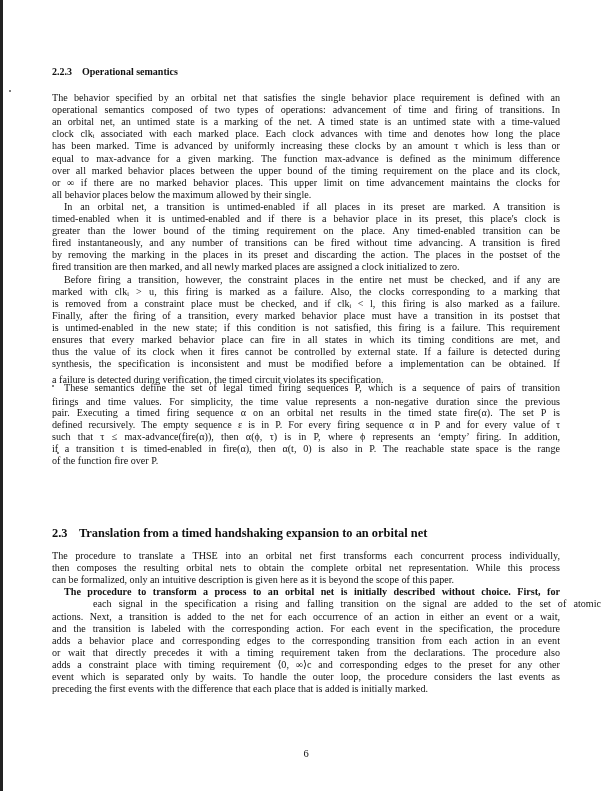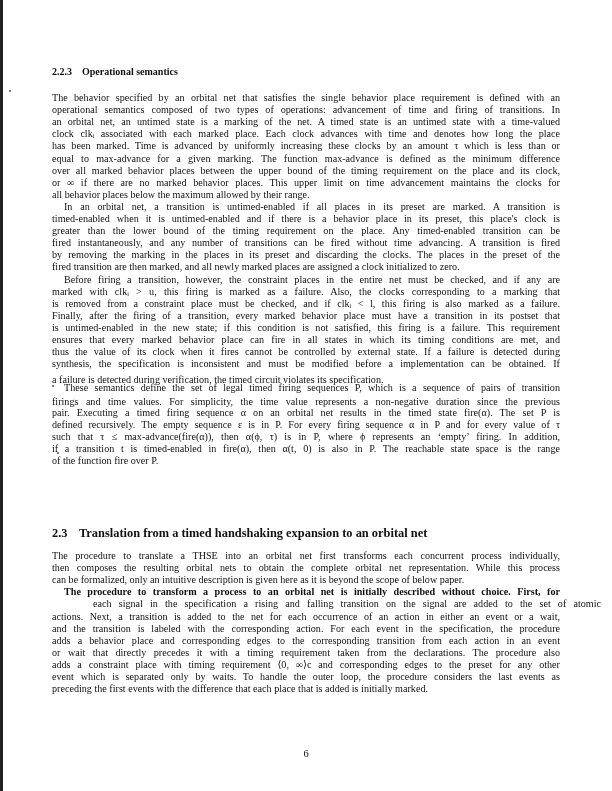--- a/index.html
+++ b/index.html
@@ -30,26 +30,26 @@
 
 <div id="s1">
     <div class="line" style="top: 92px;">The behavior specified by an orbital net that satisfies the single behavior place requirement is defined with an</div>
     <div class="line" style="top: 104.1px;">operational semantics composed of two types of operations: advancement of time and firing of transitions. In</div>
     <div class="line" style="top: 116.2px;">an orbital net, an untimed state is a marking of the net. A timed state is an untimed state with a time-valued</div>
     <div class="line" style="top: 128.3px;">clock clkᵢ associated with each marked place. Each clock advances with time and denotes how long the place</div>
     <div class="line" style="top: 140.4px;">has been marked. Time is advanced by uniformly increasing these clocks by an amount τ which is less than or</div>
     <div class="line" style="top: 152.5px;">equal to max-advance for a given marking. The function max-advance is defined as the minimum difference</div>
     <div class="line" style="top: 164.6px;">over all marked behavior places between the upper bound of the timing requirement on the place and its clock,</div>
     <div class="line" style="top: 176.7px;">or ∞ if there are no marked behavior places. This upper limit on time advancement maintains the clocks for</div>
-    <div class="line last" style="top: 188.8px;">all behavior places below the maximum allowed by their range.</div>
+    <div class="line last" style="top: 188.8px;">all behavior places below the maximum allowed by their single.</div>
     <div class="line indent" style="top: 200.9px;">In an orbital net, a transition is untimed-enabled if all places in its preset are marked. A transition is</div>
     <div class="line" style="top: 213px;">timed-enabled when it is untimed-enabled and if there is a behavior place in its preset, this place's clock is</div>
     <div class="line" style="top: 225.1px;">greater than the lower bound of the timing requirement on the place. Any timed-enabled transition can be</div>
     <div class="line" style="top: 237.2px;">fired instantaneously, and any number of transitions can be fired without time advancing. A transition is fired</div>
-    <div class="line" style="top: 249.3px;">by removing the marking in the places in its preset and discarding the clocks. The places in the preset of the</div>
+    <div class="line" style="top: 249.3px;">by removing the marking in the places in its preset and discarding the action. The places in the postset of the</div>
     <div class="line last" style="top: 261.4px;">fired transition are then marked, and all newly marked places are assigned a clock initialized to zero.</div>
     <div class="line indent" style="top: 273.5px;">Before firing a transition, however, the constraint places in the entire net must be checked, and if any are</div>
     <div class="line" style="top: 285.6px;">marked with clkᵢ &gt; u, this firing is marked as a failure. Also, the clocks corresponding to a marking that</div>
     <div class="line" style="top: 297.7px;">is removed from a constraint place must be checked, and if clkᵢ &lt; l, this firing is also marked as a failure.</div>
     <div class="line" style="top: 309.8px;">Finally, after the firing of a transition, every marked behavior place must have a transition in its postset that</div>
     <div class="line" style="top: 321.9px;">is untimed-enabled in the new state; if this condition is not satisfied, this firing is a failure. This requirement</div>
     <div class="line" style="top: 334px;">ensures that every marked behavior place can fire in all states in which its timing conditions are met, and</div>
     <div class="line" style="top: 346.1px;">thus the value of its clock when it fires cannot be controlled by external state. If a failure is detected during</div>
     <div class="line" style="top: 358.2px;">synthesis, the specification is inconsistent and must be modified before a implementation can be obtained. If</div>
     <div class="line last" style="top: 374px;">a failure is detected during verification, the timed circuit violates its specification.</div>
@@ -62,21 +62,21 @@
     <div class="line last" style="top: 455px;">of the function fire over P.</div>
   </div>
 
 <div class="h2">
   <span class="num">2.3</span><span>Translation from a timed handshaking expansion to an orbital net</span>
 </div>
 
 <div id="s2">
     <div class="line" style="top: 550px;">The procedure to translate a THSE into an orbital net first transforms each concurrent process individually,</div>
     <div class="line" style="top: 562.1px;">then composes the resulting orbital nets to obtain the complete orbital net representation. While this process</div>
-    <div class="line last" style="top: 574.2px;">can be formalized, only an intuitive description is given here as it is beyond the scope of below paper.</div>
+    <div class="line last" style="top: 574.2px;">can be formalized, only an intuitive description is given here as it is beyond the scope of this paper.</div>
     <div class="line indent" style="top: 586.3px; font-weight: bold;">The procedure to transform a process to an orbital net is initially described without choice. First, for</div>
     <div class="line" style="top: 598.4px; padding-left: 41px;">each signal in the specification a rising and falling transition on the signal are added to the set of atomic</div>
     <div class="line" style="top: 610.5px;">actions. Next, a transition is added to the net for each occurrence of an action in either an event or a wait,</div>
     <div class="line" style="top: 622.6px;">and the transition is labeled with the corresponding action. For each event in the specification, the procedure</div>
     <div class="line" style="top: 634.7px;">adds a behavior place and corresponding edges to the corresponding transition from each action in an event</div>
     <div class="line" style="top: 646.8px;">or wait that directly precedes it with a timing requirement taken from the declarations. The procedure also</div>
     <div class="line" style="top: 658.9px;">adds a constraint place with timing requirement ⟨0, ∞⟩c and corresponding edges to the preset for any other</div>
     <div class="line" style="top: 671px;">event which is separated only by waits. To handle the outer loop, the procedure considers the last events as</div>
     <div class="line last" style="top: 683.1px;">preceding the first events with the difference that each place that is added is initially marked.</div>
   </div>

